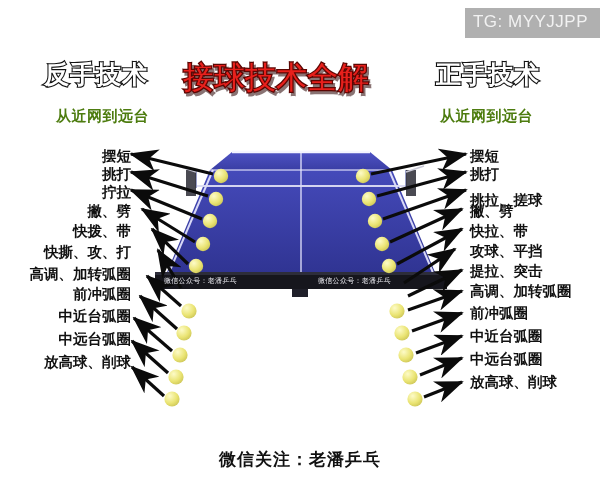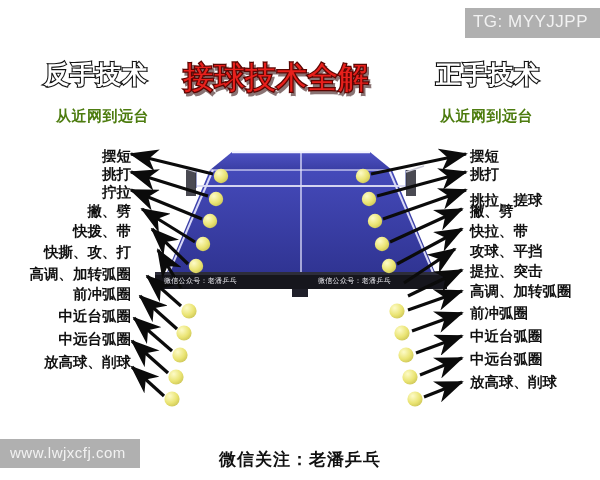--- a/index.html
+++ b/index.html
@@ -257,15 +257,14 @@
       <div class="lbl r" style="left: 470px; top: 283px;">高调、加转弧圈</div>
       <div class="lbl r" style="left: 470px; top: 305px;">前冲弧圈</div>
       <div class="lbl r" style="left: 470px; top: 328px;">中近台弧圈</div>
       <div class="lbl r" style="left: 470px; top: 351px;">中远台弧圈</div>
       <div class="lbl r" style="left: 470px; top: 374px;">放高球、削球</div>
     </div>
 
   <div id="footer-note">微信关注：老潘乒乓</div>
 
   <div class="wm" id="wm-tg">TG: MYYJJPP</div>
-  <div class="wm" id="wm-site">www.lwjxcfj.com</div>
 
 </div>
 
 </body></html>

